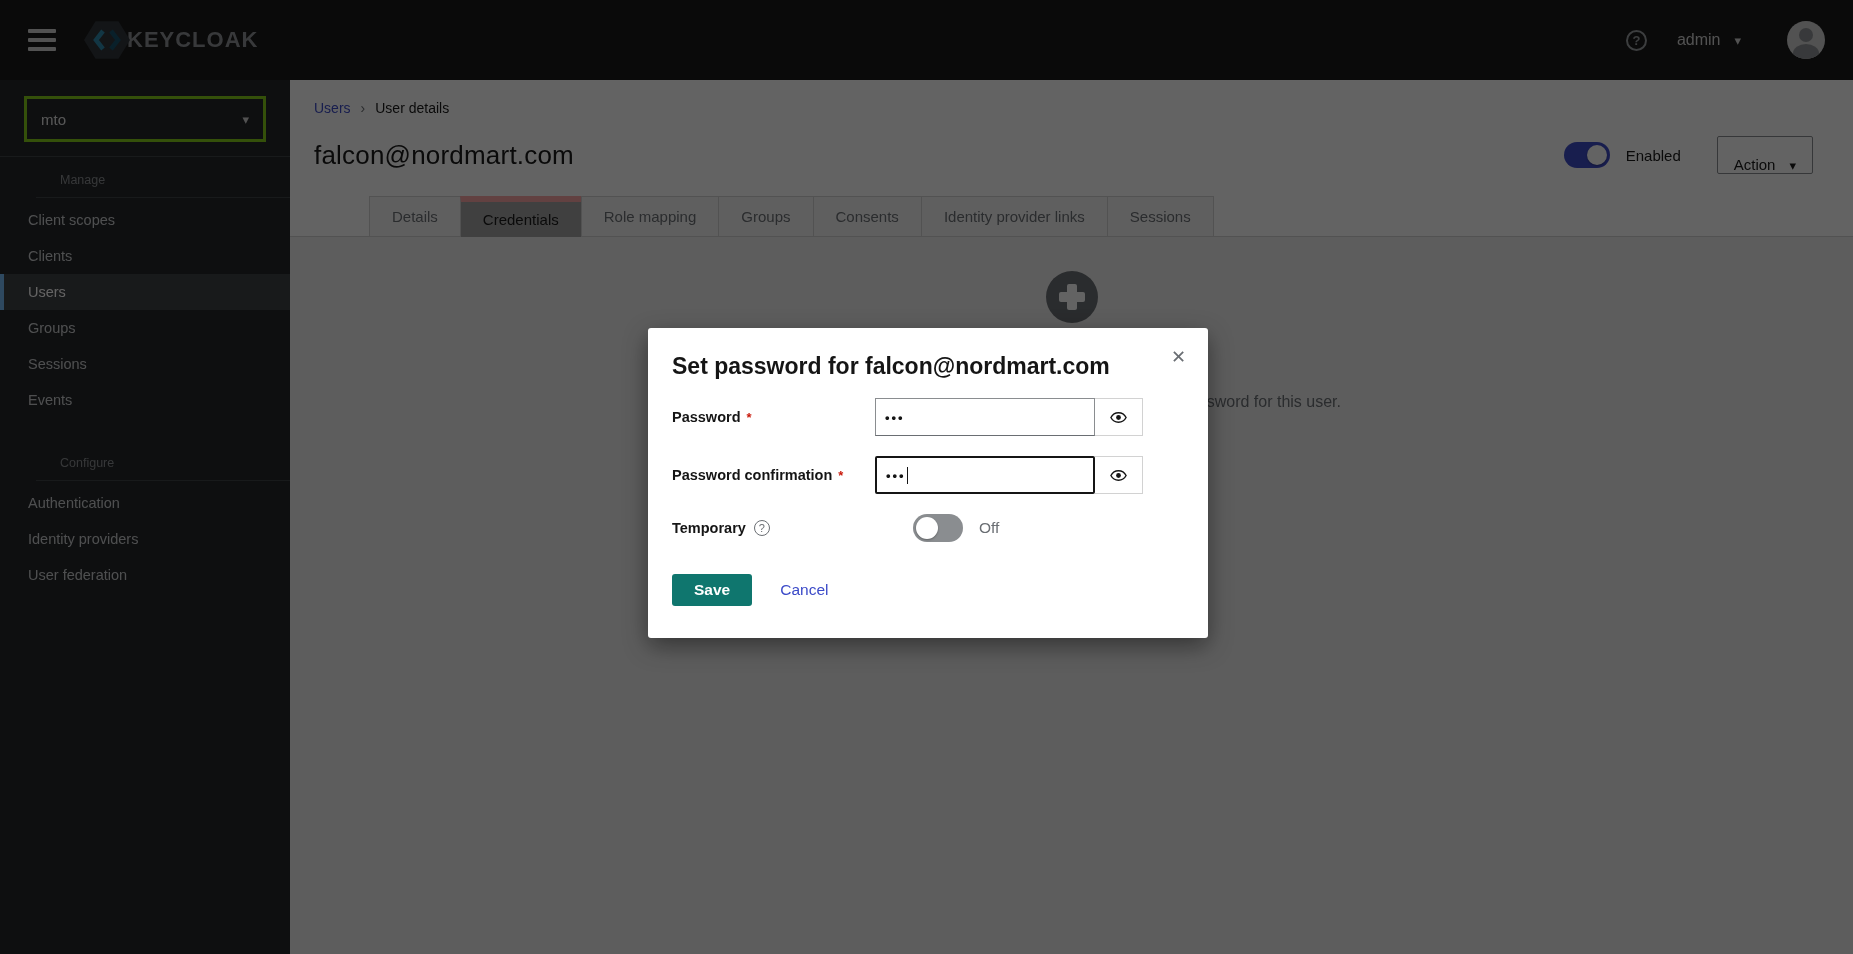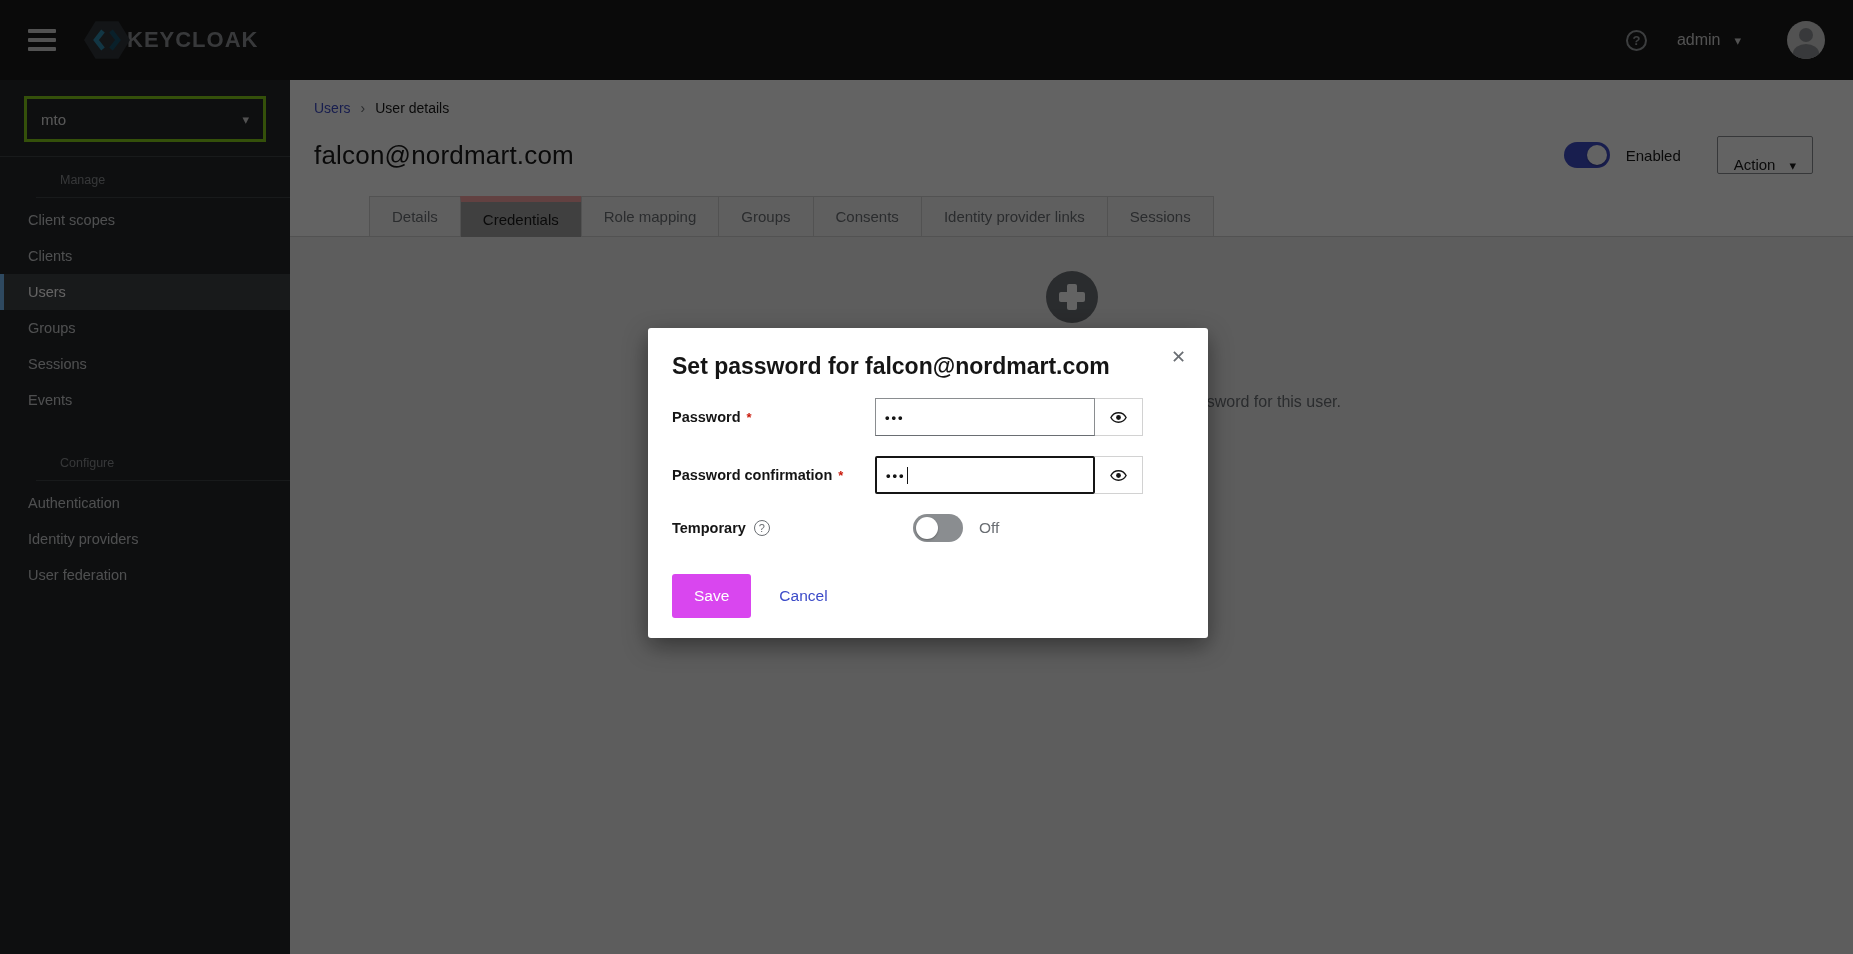--- a/index.html
+++ b/index.html
@@ -86,22 +86,22 @@
   .dots { font-size:13px; font-weight:bold; letter-spacing:2px; color:#151515; }
   .text-caret { display:inline-block; width:1.5px; height:17px; background:#151515; margin-left:1px; }
   .eye-btn { width:48px; height:38px; border:1px solid #d2d2d2; border-left:none; background:#fff;
              display:flex; align-items:center; justify-content:center; cursor:pointer; }
   .qmark { width:16px; height:16px; border:1px solid #6a6e73; border-radius:50%; color:#6a6e73; font-size:11px;
            display:inline-flex; align-items:center; justify-content:center; margin-left:8px; font-weight:400; cursor:pointer; }
   .switch.off { width:50px; height:28px; background:#8a8d90; margin-left:38px; }
   .switch.off .knob { width:22px; height:22px; top:3px; left:3px; }
   .off-label { font-size:15.5px; color:#6a6e73; margin-left:16px; }
   .modal-actions { display:flex; align-items:center; margin-top:32px; }
-  .save-btn { background:#d946ef; color:#fff; border:none; border-radius:3px; height:44px; padding:0 22px;
-              font-size:15.5px; cursor:pointer; font-family:"Liberation Sans", sans-serif; }
+  .save-btn { background:#0f766e; color:#fff; border:none; border-radius:3px; height:32px; padding:0 22px;
+              font-size:15.5px; cursor:pointer; font-family:"Liberation Sans", sans-serif;font-weight:bold; }
   .cancel-link { color:#3b4ac8; font-size:15.5px; margin-left:28px; cursor:pointer; }
 </style>
 </head>
 <body>
 
 <header class="masthead">
   <div class="hamburger">
     <span></span>
       <span></span>
       <span></span>

